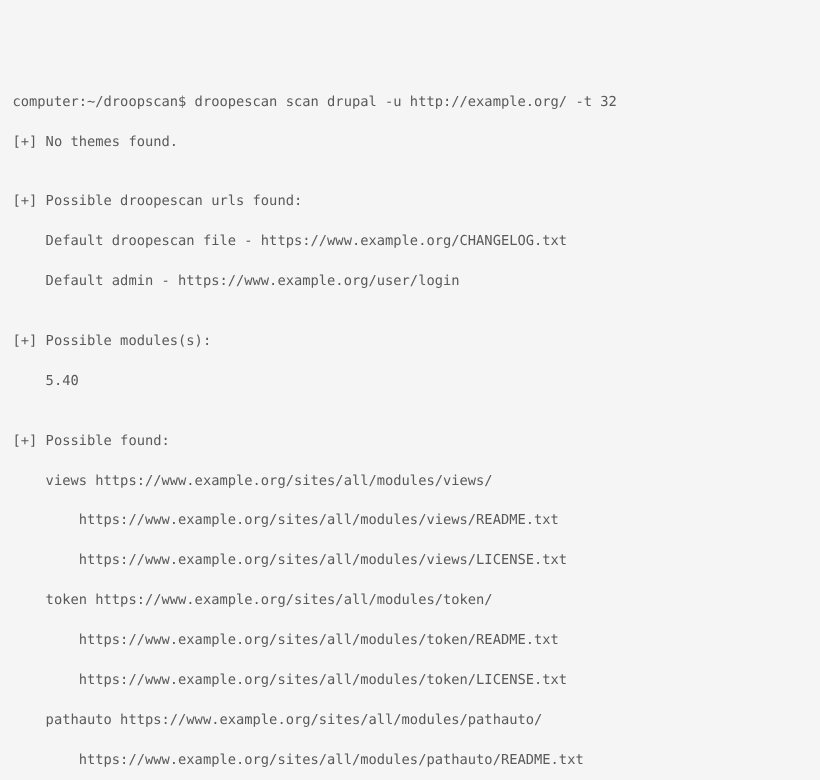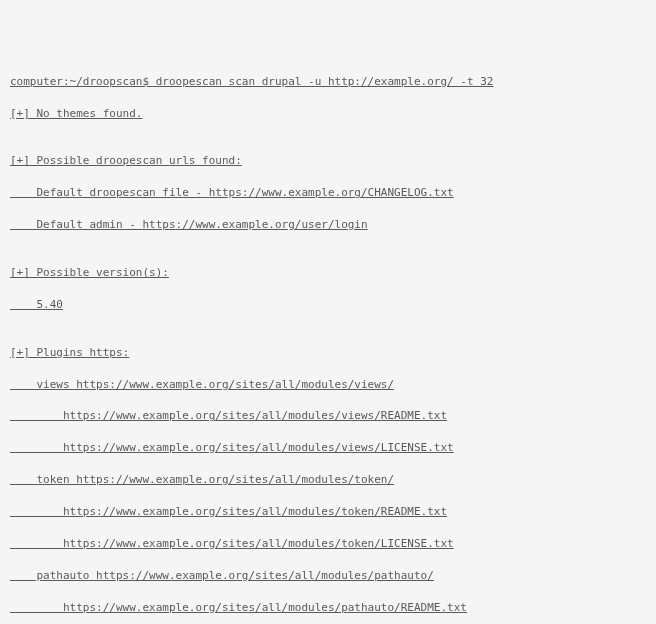--- a/index.html
+++ b/index.html
@@ -7,39 +7,38 @@
       padding: 10px;
       background: #f5f5f5;
       font-family: 'Menlo', 'Consolas', 'DejaVu Sans Mono', monospace;
       font-size: 11px;
       line-height: 1.45;
       color: #5a5a5a;
       white-space: pre;
     }
     .line {
       display: block;
-      text-decoration: underline;
     }
   </style>
 </head>
 <body>
 
 
 
 <span class="line">computer:~/droopscan$ droopescan scan drupal -u http://example.org/ -t 32</span>
 <span class="line">[+] No themes found.</span>
 <span class="line"></span>
 <span class="line">[+] Possible droopescan urls found:</span>
 <span class="line">    Default droopescan file - https://www.example.org/CHANGELOG.txt</span>
 <span class="line">    Default admin - https://www.example.org/user/login</span>
 <span class="line"></span>
-<span class="line">[+] Possible version(s):</span>
+<span class="line">[+] Possible modules(s):</span>
 <span class="line">    5.40</span>
 <span class="line"></span>
-<span class="line">[+] Plugins https:</span>
+<span class="line">[+] Possible found:</span>
 <span class="line">    views https://www.example.org/sites/all/modules/views/</span>
 <span class="line">        https://www.example.org/sites/all/modules/views/README.txt</span>
 <span class="line">        https://www.example.org/sites/all/modules/views/LICENSE.txt</span>
 <span class="line">    token https://www.example.org/sites/all/modules/token/</span>
 <span class="line">        https://www.example.org/sites/all/modules/token/README.txt</span>
 <span class="line">        https://www.example.org/sites/all/modules/token/LICENSE.txt</span>
 <span class="line">    pathauto https://www.example.org/sites/all/modules/pathauto/</span>
 <span class="line">        https://www.example.org/sites/all/modules/pathauto/README.txt</span>
 
 

